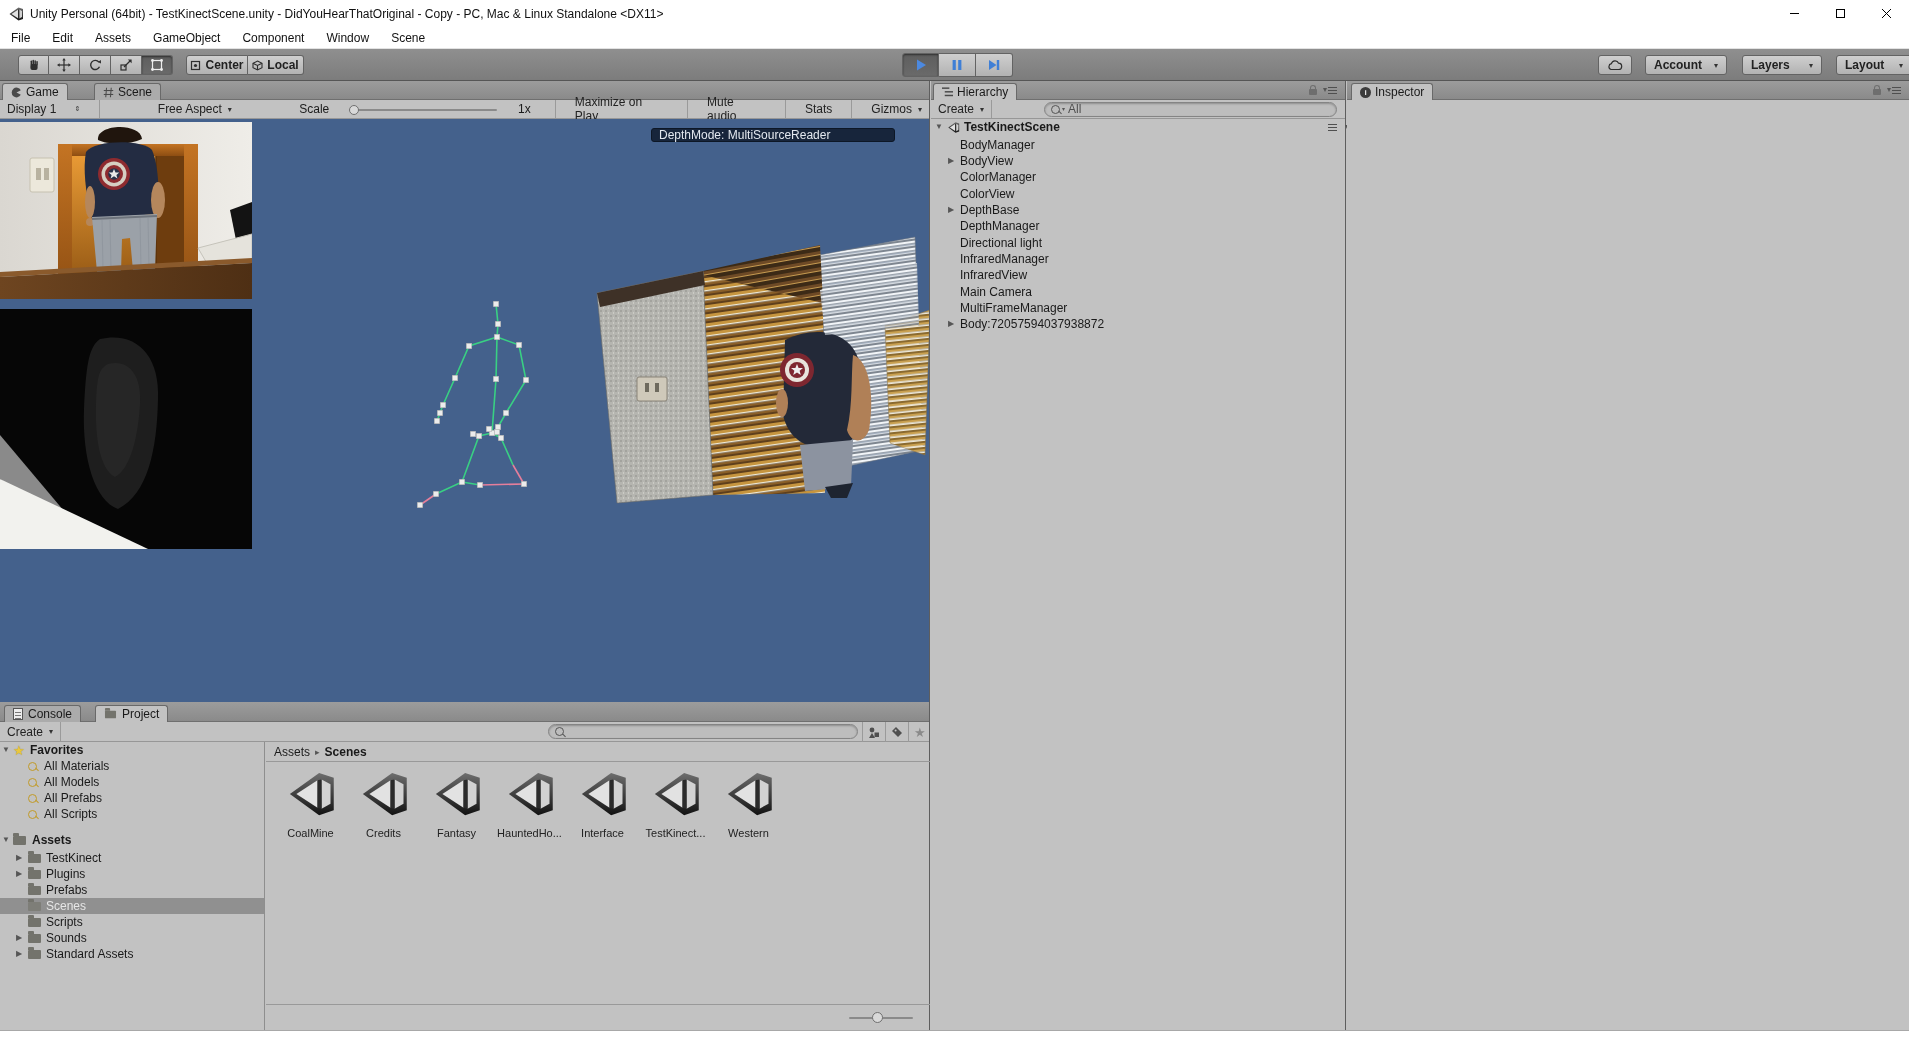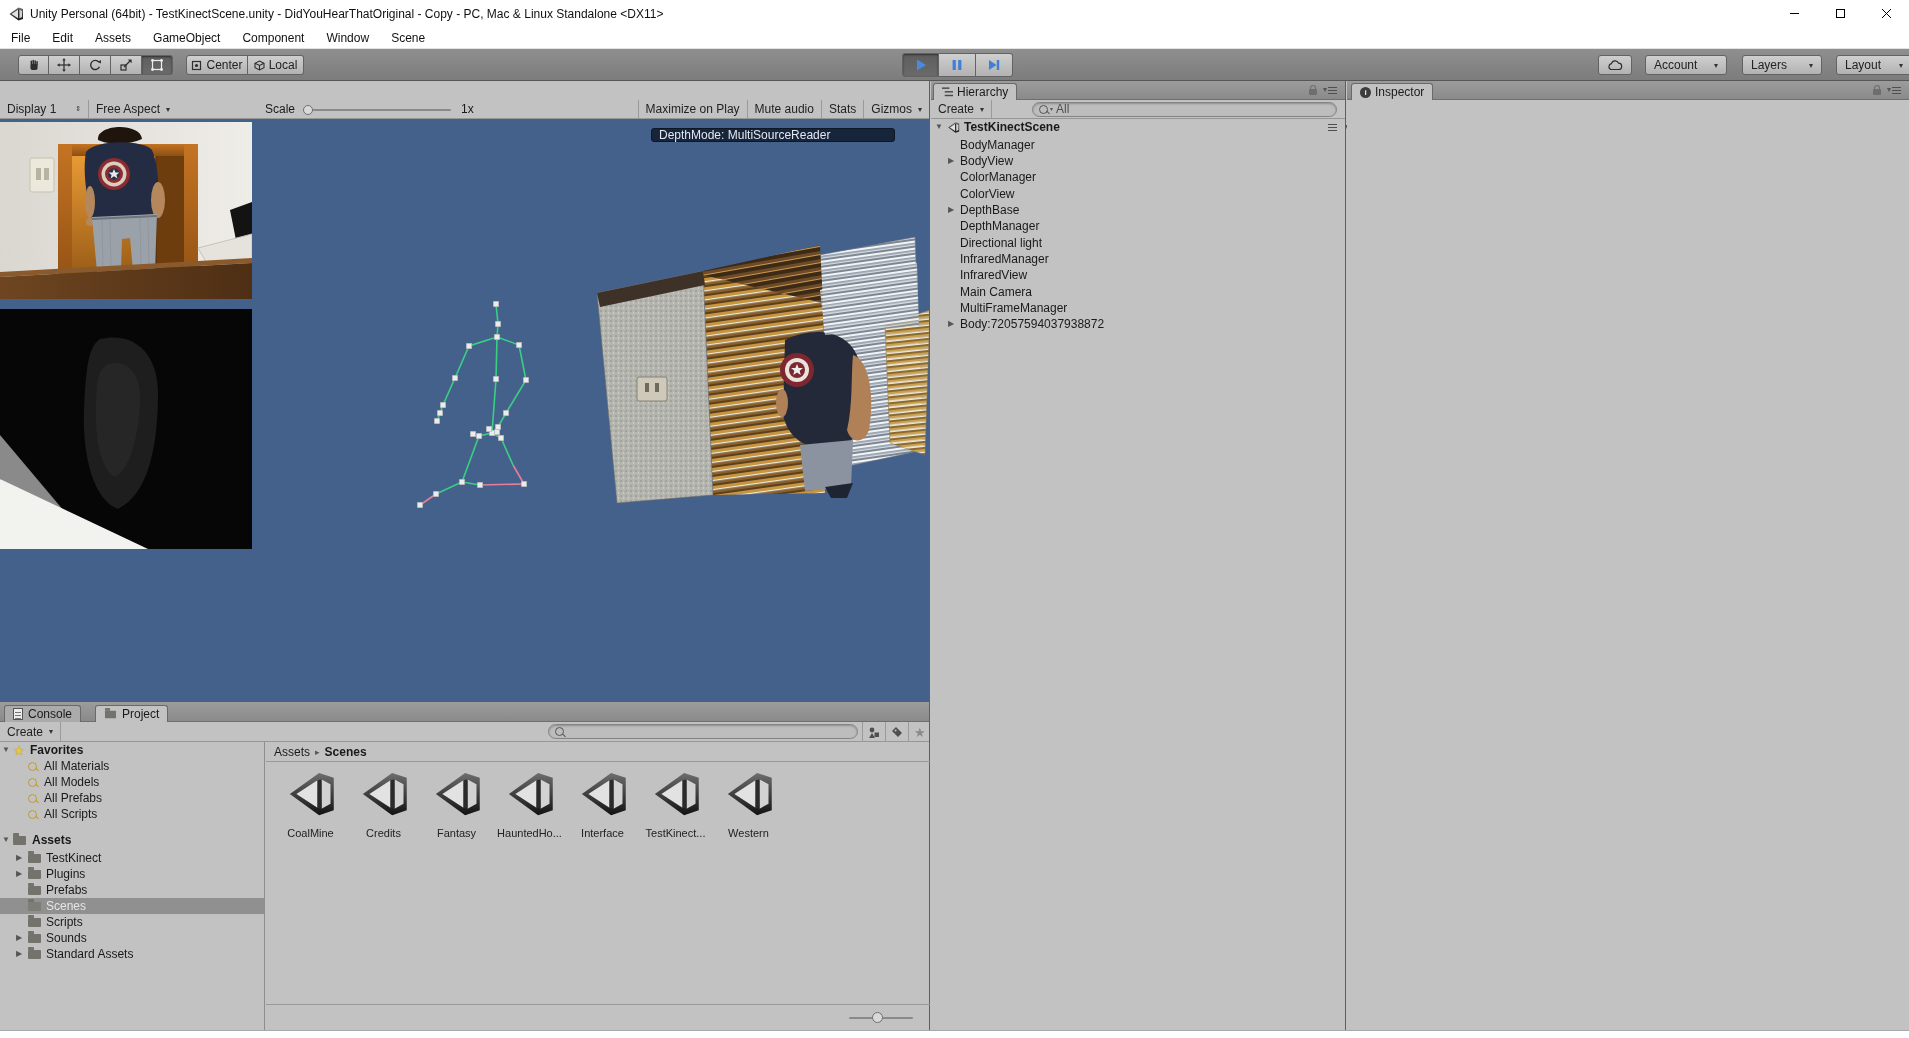--- a/index.html
+++ b/index.html
@@ -9,37 +9,37 @@
   .abs{position:absolute;}
   .row{display:flex;align-items:center;}
   
   .titlebar{left:0;top:0;width:1909px;height:27px;background:#FFFFFF;display:flex;align-items:center;}
   .title-text{margin-left:6px;font-size:12px;color:#111;white-space:nowrap;}
   .wincaps{position:absolute;right:0;top:0;height:27px;display:flex;}
   .wcap{width:46px;height:27px;display:flex;align-items:center;justify-content:center;}
   .menubar{left:0;top:27px;width:1909px;height:22px;background:#FFFFFF;display:flex;align-items:center;border-bottom:1px solid #E2E2E2;box-sizing:border-box;}
   .menu-item{padding:0 11px;height:22px;line-height:22px;color:#111;}
   
-  .toolbar{left:0;top:49px;width:1909px;height:32px;background:linear-gradient(#8F8F8F,#7C7C7C);border-bottom:1px solid #565656;box-sizing:border-box;}
+  .toolbar{left:0;top:49px;width:1909px;height:32px;background:linear-gradient(#8F8F8F,#7C7C7C);border-bottom:1px solid #565656;box-sizing:border-box;font-weight:bold;}
   .btn{background:linear-gradient(#CFCFCF,#B2B2B2);border:1px solid #636363;color:#222;
        display:flex;align-items:center;justify-content:center;box-sizing:border-box;}
   .btn.first{border-radius:3px 0 0 3px;}
   .btn.last{border-radius:0 3px 3px 0;border-left:none;}
   .btn.mid{border-left:none;}
   .btn.pressed{background:linear-gradient(#5E5E5E,#6A6A6A);box-shadow:inset 0 1px 2px rgba(0,0,0,.5);}
   .i14{width:14px;height:14px;display:block;}
   .i16{width:16px;height:16px;display:block;}
   .ddarrow{font-size:8px;color:#333;margin-left:6px;}
   
   .tabstrip{background:linear-gradient(#9C9C9C,#8A8A8A);border-bottom:1px solid #6F6F6F;box-sizing:border-box;}
   .tab{position:absolute;top:2px;height:17px;display:flex;align-items:center;padding:0 8px;
        border:1px solid #696969;border-bottom:none;border-radius:3px 3px 0 0;box-sizing:border-box;white-space:nowrap;}
   .tab.sel{background:#C2C2C2;}
   .tab.unsel{background:#ABABAB;}
-  .subbar{background:#C2C2C2;border-bottom:1px solid #979797;box-sizing:border-box;}
+  .subbar{background:#C2C2C2;border-bottom:1px solid #979797;box-sizing:border-box;gap:12px;}
   .flatbtn{display:flex;align-items:center;height:100%;padding:0 7px;box-sizing:border-box;color:#222;}
   .sep{width:1px;height:100%;background:#9a9a9a;}
   .searchfield{background:#BDBDBD;border:1px solid #848484;border-radius:8px;box-shadow:inset 0 1px 2px rgba(0,0,0,.25);
                display:flex;align-items:center;box-sizing:border-box;padding:0 6px;}
   .mag{width:7px;height:7px;border:1.4px solid #555;border-radius:50%;position:relative;flex:none;}
   .mag::after{content:"";position:absolute;width:4px;height:1.4px;background:#555;transform:rotate(45deg);right:-3.2px;bottom:-1.2px;}
   .mag.gold{border-color:#C19A27;}
   .mag.gold::after{background:#C19A27;}
   .tri{font-size:8px;color:#565656;line-height:1;}
   .lockicon{width:8px;height:6px;background:#6E6E6E;border-radius:1px;position:relative;margin-top:4px;}
@@ -223,28 +223,47 @@
           <span class="ddarrow">▾</span>
       </div>
       <div class="btn" style="width:76px;height:20px;border-radius:3px;position:absolute;left:238px;justify-content:space-between;padding:0 8px">
         <span>Layout</span>
           <span class="ddarrow">▾</span>
       </div>
     </div>
   </div>
 
   <div class="abs" style="left:0;top:81px;width:930px;height:621px;border-right:1px solid #5E5E5E;box-sizing:border-box">
+    <div class="abs tabstrip" style="left:0;top:0;width:100%;height:19px">
+      <div class="tab sel" style="left:2px">
+        <svg width="11" height="11" viewBox="0 0 14 14" style="margin-right:4px">
+            <path d="M12.5 4 A6.2 6.2 0 1 0 12.5 10 L7 7 Z" fill="#4A4A4A"></path>
+          </svg>
+        <span>Game</span>
+      </div>
+      <div class="tab unsel" style="left:94px">
+        <svg width="11" height="11" viewBox="0 0 14 14" style="margin-right:4px">
+            <g stroke="#4A4A4A" stroke-width="1.3">
+              <line x1="4.5" y1="1" x2="3.5" y2="13"></line>
+              <line x1="10.5" y1="1" x2="9.5" y2="13"></line>
+              <line x1="1" y1="4.5" x2="13" y2="4.5"></line>
+              <line x1="1" y1="9.5" x2="13" y2="9.5"></line>
+            </g>
+          </svg>
+        <span>Scene</span>
+      </div>
+    </div>
 
     <div class="abs subbar row" style="left:0;top:19px;width:100%;height:19px">
       <div class="flatbtn" style="width:88px;justify-content:space-between">
         <span>Display 1</span>
           <span class="ddarrow" style="font-size:7px">⇕</span>
       </div>
       <div class="sep"></div>
-      <div class="flatbtn" style="width:166px;justify-content:flex-start">
+      <div class="flatbtn" style="width:166px;justify-content:center">
         <span>Free Aspect</span>
           <span class="ddarrow">▾</span>
       </div>
       <span style="margin-left:10px">Scale</span>
       <div style="position:relative;width:150px;height:19px;margin-left:8px">
         <div class="slider-track" style="left:0;top:9px;width:148px"></div>
         <div class="slider-thumb" style="left:0;top:5px"></div>
       </div>
       <span style="margin-left:8px">1x</span>
       <div style="flex:1"></div>

